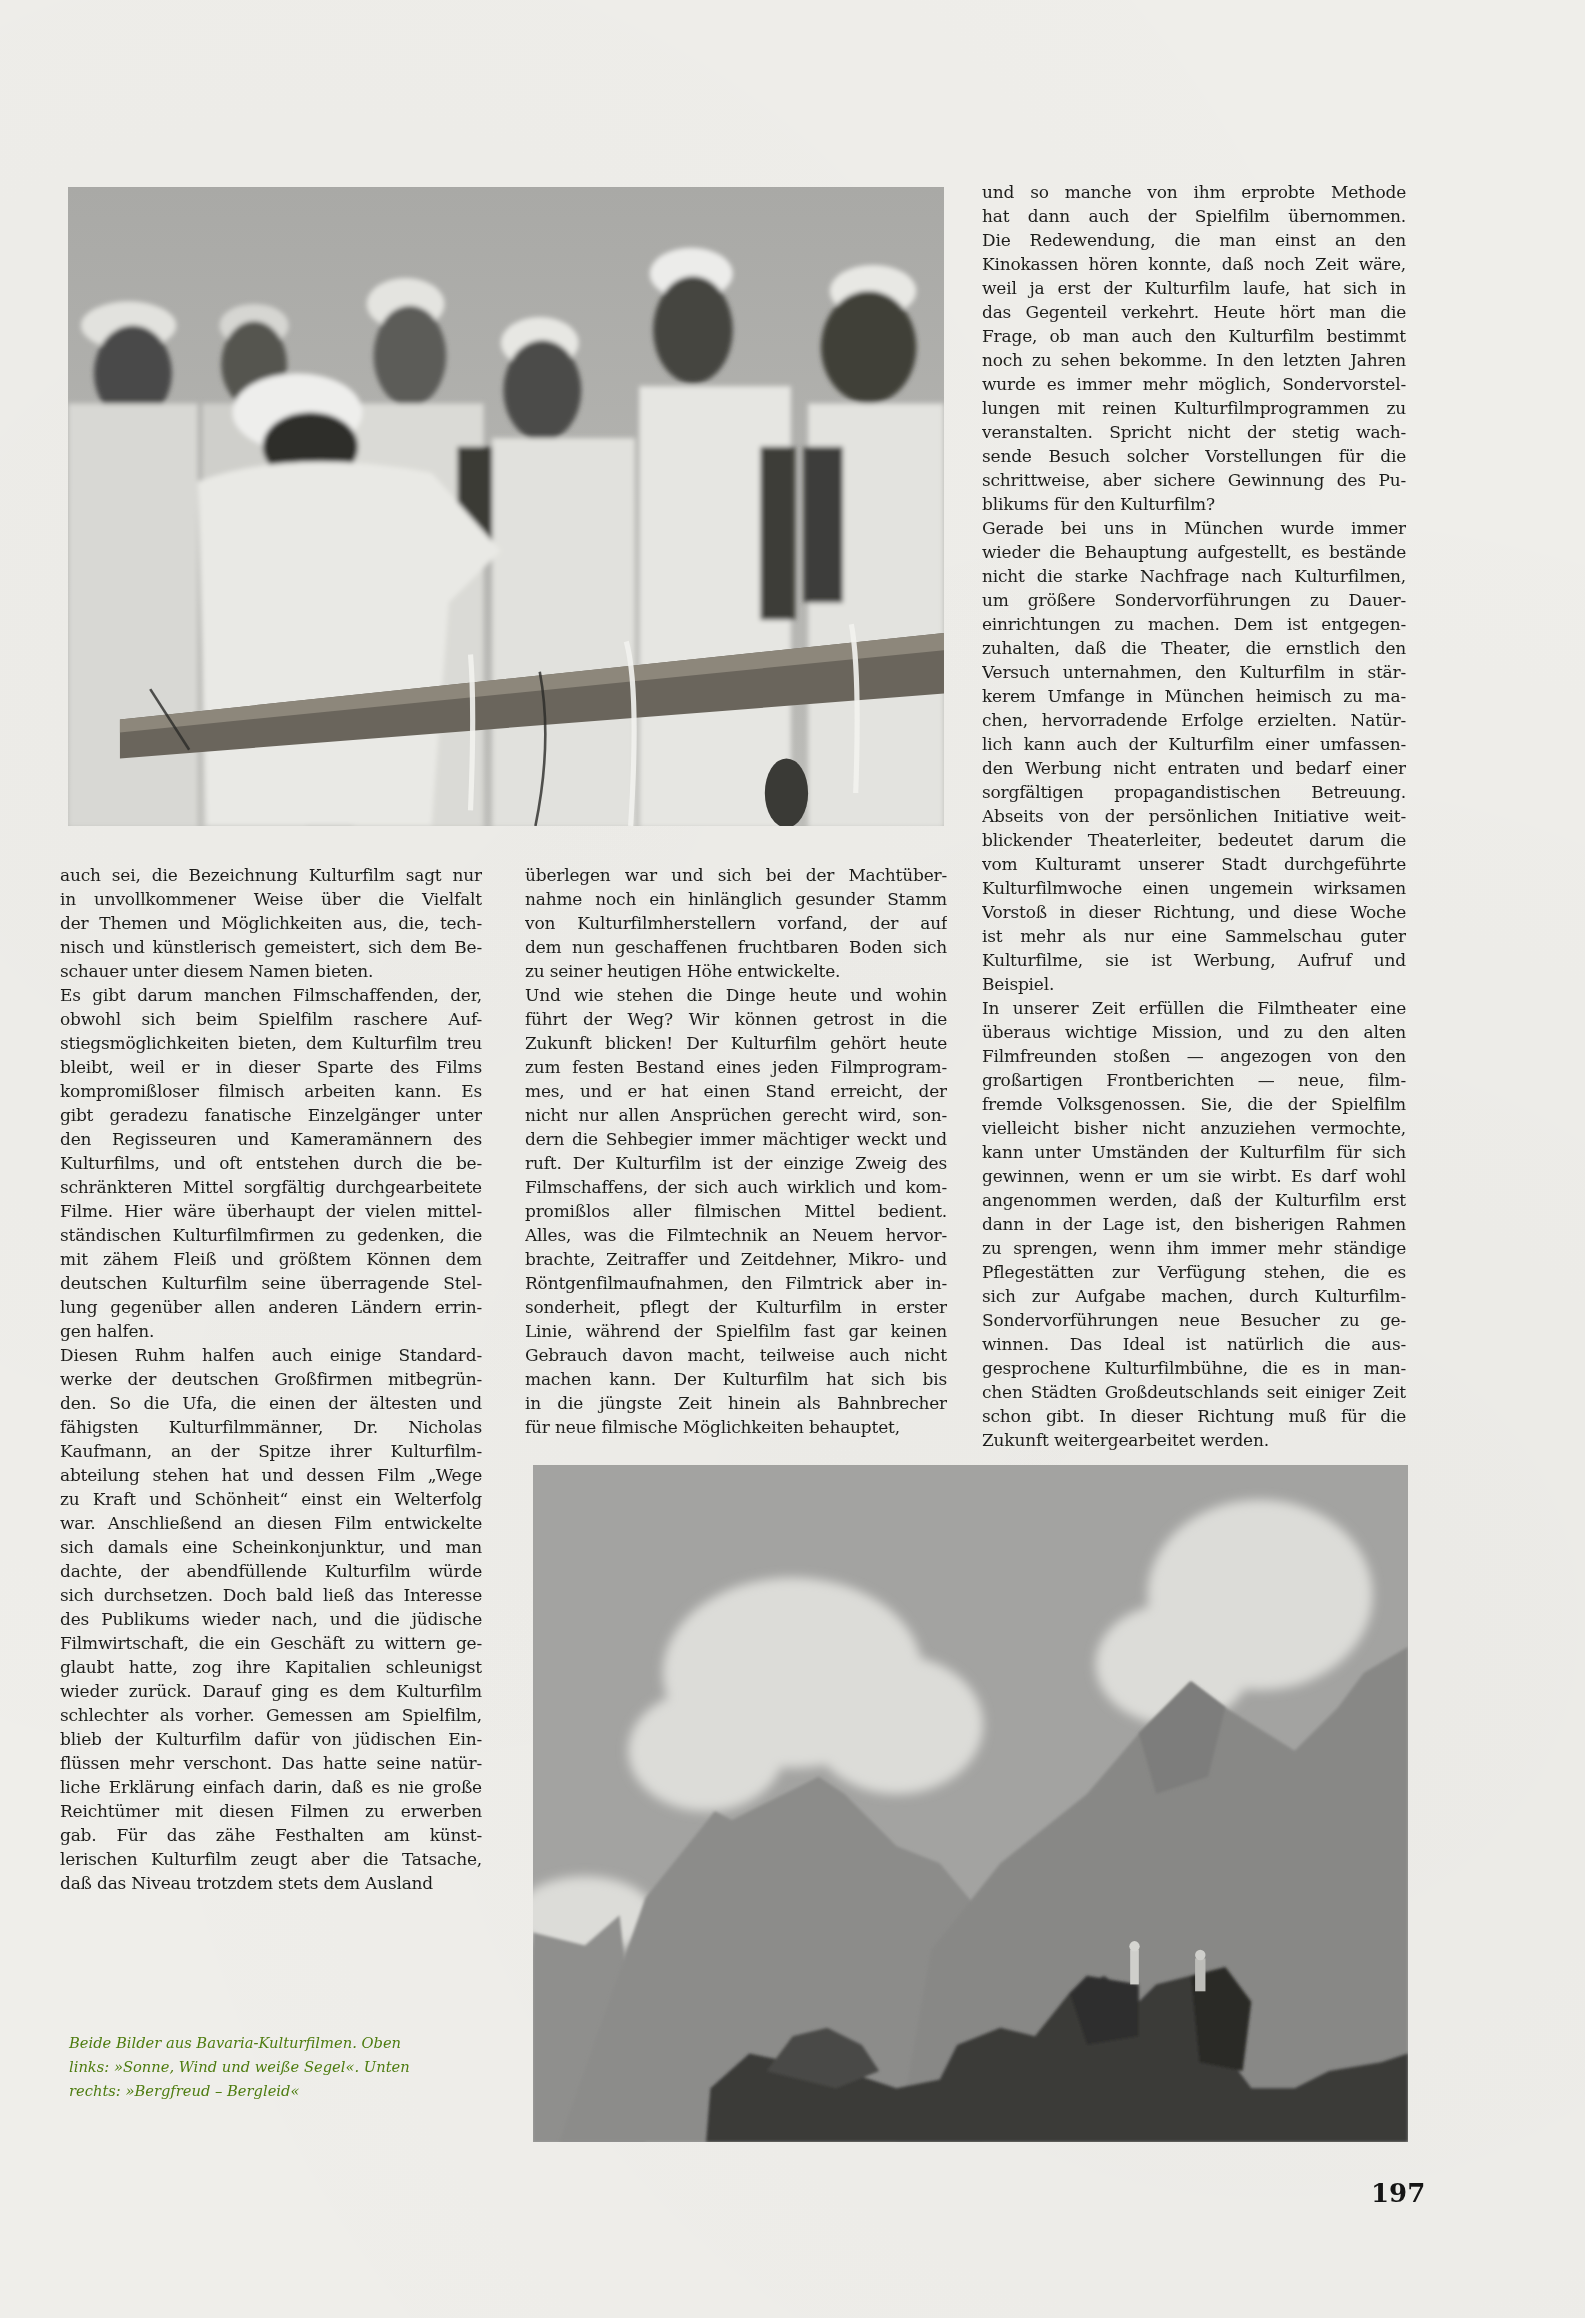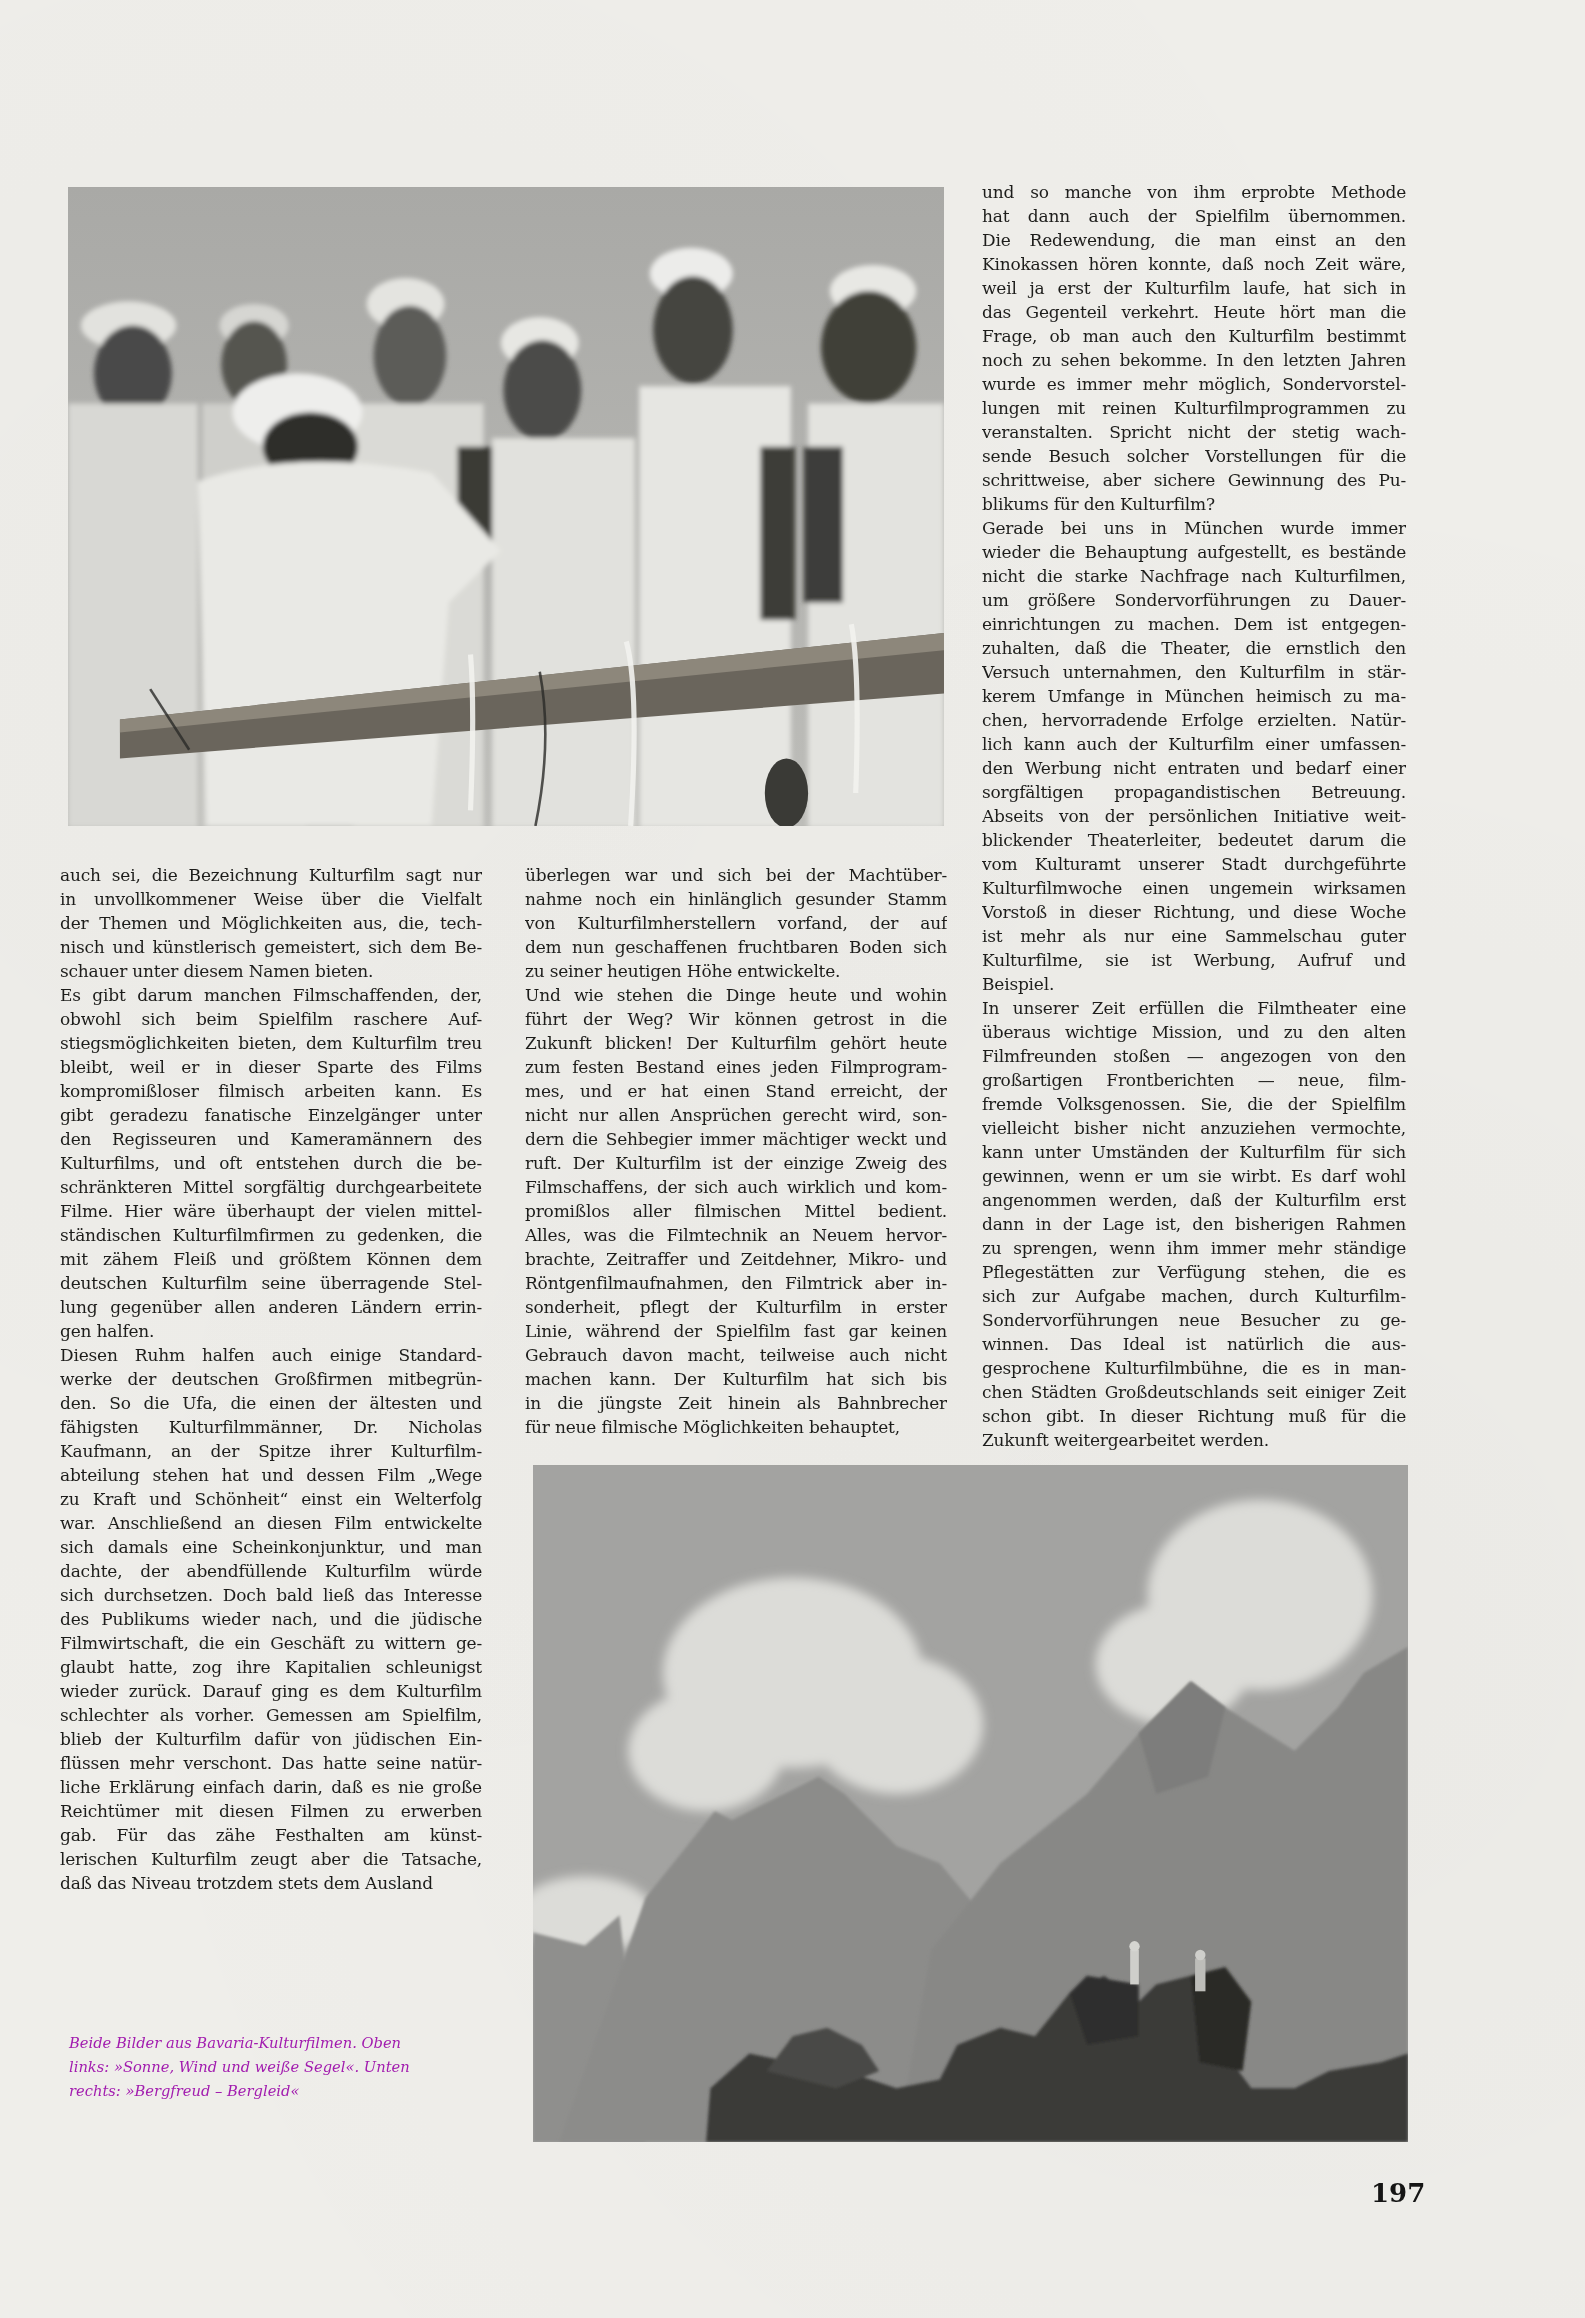--- a/index.html
+++ b/index.html
@@ -42,21 +42,21 @@
     background: #9a9a98;
   }
   #photo-sailors { left: 68px; top: 187px; width: 876px; height: 639px; }
   #photo-mountains { left: 533px; top: 1465px; width: 875px; height: 677px; }
 
   .caption {
     position: absolute; left: 69px; top: 2031px; width: 415px;
     font-family: "DejaVu Serif", serif;
     font-style: italic;
     font-size: 14.7px; line-height: 24px;
-    color: #a21caf;
+    color: #4d7c0f;
   }
   .caption .cl { display: block; white-space: nowrap; }
   .caption .cl.right { text-align: left; }
 
   .page-number {
     position: absolute; left: 1371px; top: 2162px;
     font-family: "DejaVu Serif", serif;
     font-weight: bold; font-size: 26px;
     color: #151515;
     margin-top: 16px;

